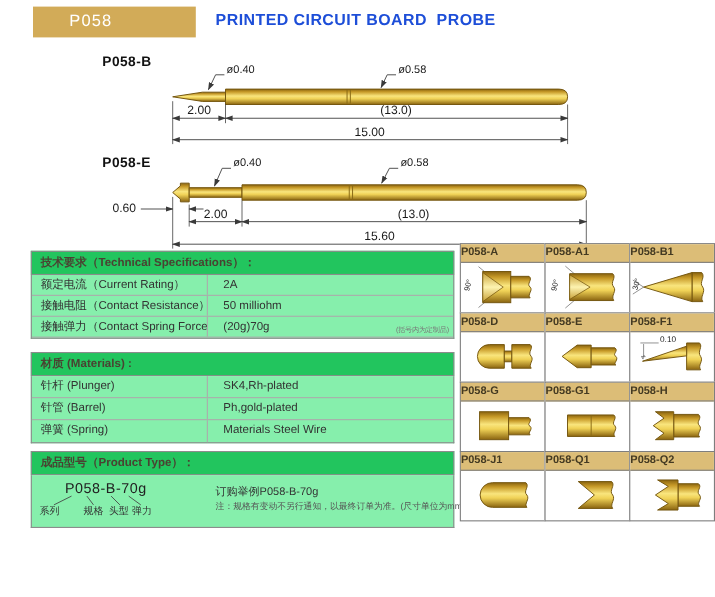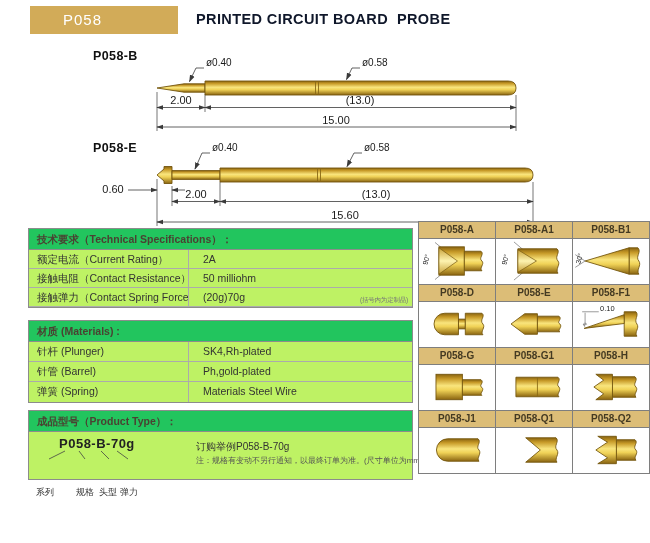--- a/index.html
+++ b/index.html
@@ -3,53 +3,53 @@
 <meta charset="utf-8">
 <style>
   html,body{margin:0;padding:0;}
   body{
     width:650px;height:543px;position:relative;background:#fff;overflow:hidden;
     font-family:"Liberation Sans","DejaVu Sans",sans-serif;color:#333;
   }
   
   .badge{position:absolute;left:30px;top:6px;width:148px;height:28px;background:#D2AB58;
     color:#fff;font-size:15px;letter-spacing:1px;line-height:28px;padding-left:33px;box-sizing:border-box;}
-  .title{position:absolute;left:196px;top:11px;color:#0f172a;font-weight:bold;font-size:14.5px;letter-spacing:.4px;white-space:pre;}
+  .title{position:absolute;left:196px;top:11px;color:#1d4ed8;font-weight:bold;font-size:14.5px;letter-spacing:.4px;white-space:pre;}
   
   svg.diagram{position:absolute;left:0;top:0;pointer-events:none;}
   .au{fill:url(#gv);stroke:#74560e;stroke-width:0.9;}
   .aul{fill:url(#gvl);stroke:#74560e;stroke-width:0.7;}
   .ext{stroke:#3a3a3a;stroke-width:0.7;fill:none;}
   .dim{stroke:#3a3a3a;stroke-width:0.8;fill:none;}
   .thin{stroke:#555;stroke-width:0.6;fill:none;}
   .crimp{stroke:#8a6a15;stroke-width:0.9;fill:none;}
   text.dtx{font-size:11px;fill:#1a1a1a;text-anchor:middle;}
   text.phi{font-size:10px;fill:#1a1a1a;text-anchor:start;}
   text.plabel{font-size:12.5px;font-weight:bold;fill:#111;letter-spacing:.4px;}
   
   .panel{position:absolute;left:28px;width:385px;box-sizing:border-box;}
   .panel-head{background:#22c55e;border:1px solid #8c8c8c;color:#4a4232;font-weight:600;
     font-size:10.5px;height:22px;line-height:21px;padding-left:8px;box-sizing:border-box;}
-  .panel-body{border:1px solid #8c8c8c;border-top:none;background:#bef264;box-sizing:border-box;position:relative;}
+  .panel-body{border:1px solid #8c8c8c;border-top:none;background:#86efac;box-sizing:border-box;position:relative;}
   .prow{display:flex;border-bottom:1px solid #ababab;height:19px;box-sizing:border-box;}
   .prow:last-child{border-bottom:none;}
   .prow .lab{width:160px;padding-left:8px;border-right:1px solid #ababab;font-size:10.5px;line-height:18px;
     white-space:nowrap;overflow:hidden;box-sizing:border-box;}
   .prow .val{flex:1;padding-left:14px;font-size:10.5px;line-height:18px;}
   .spec-note{position:absolute;right:4px;bottom:2px;font-size:6.5px;color:#777;letter-spacing:-.2px;}
   
-  .code{position:absolute;left:30px;top:4px;font-size:13px;font-weight:bold;color:#222;letter-spacing:.5px;}
-  .part{position:absolute;top:26px;font-size:9px;color:#333;margin-top:28px;}
+  .code{position:absolute;left:30px;top:4px;font-size:13px;font-weight:normal;color:#222;letter-spacing:.5px;}
+  .part{position:absolute;top:26px;font-size:9px;color:#333;}
   .order{position:absolute;left:167px;top:8px;font-size:10px;color:#333;}
   .onote{position:absolute;left:167px;top:23px;font-size:8px;color:#555;white-space:nowrap;}
   
   .tipgrid{position:absolute;left:418px;top:222px;}
   .trow{display:flex;margin-top:-1px;}
   .tcol{width:78px;margin-right:-1px;border:1px solid #7e7e7e;box-sizing:border-box;background:#fff;}
-  .tip-head{background:#DCBD77;border-bottom:1px solid #7e7e7e;height:16px;line-height:15px;text-align:center;
+  .tip-head{background:#DCBD77;border-bottom:1px solid #7e7e7e;height:16px;line-height:15px;
     font-size:10px;font-weight:bold;color:#443a22;}
   .tip-cell{height:45px;position:relative;text-align:right;}
   .tip-cell svg{display:block;}
   .ang{position:absolute;font-size:7px;color:#222;transform:rotate(-75deg);transform-origin:center;}
   .dimlab{position:absolute;font-size:7.5px;color:#222;}
 </style>
 </head>
 <body>
 
 <svg width="0" height="0" style="position:absolute" aria-hidden="true">

